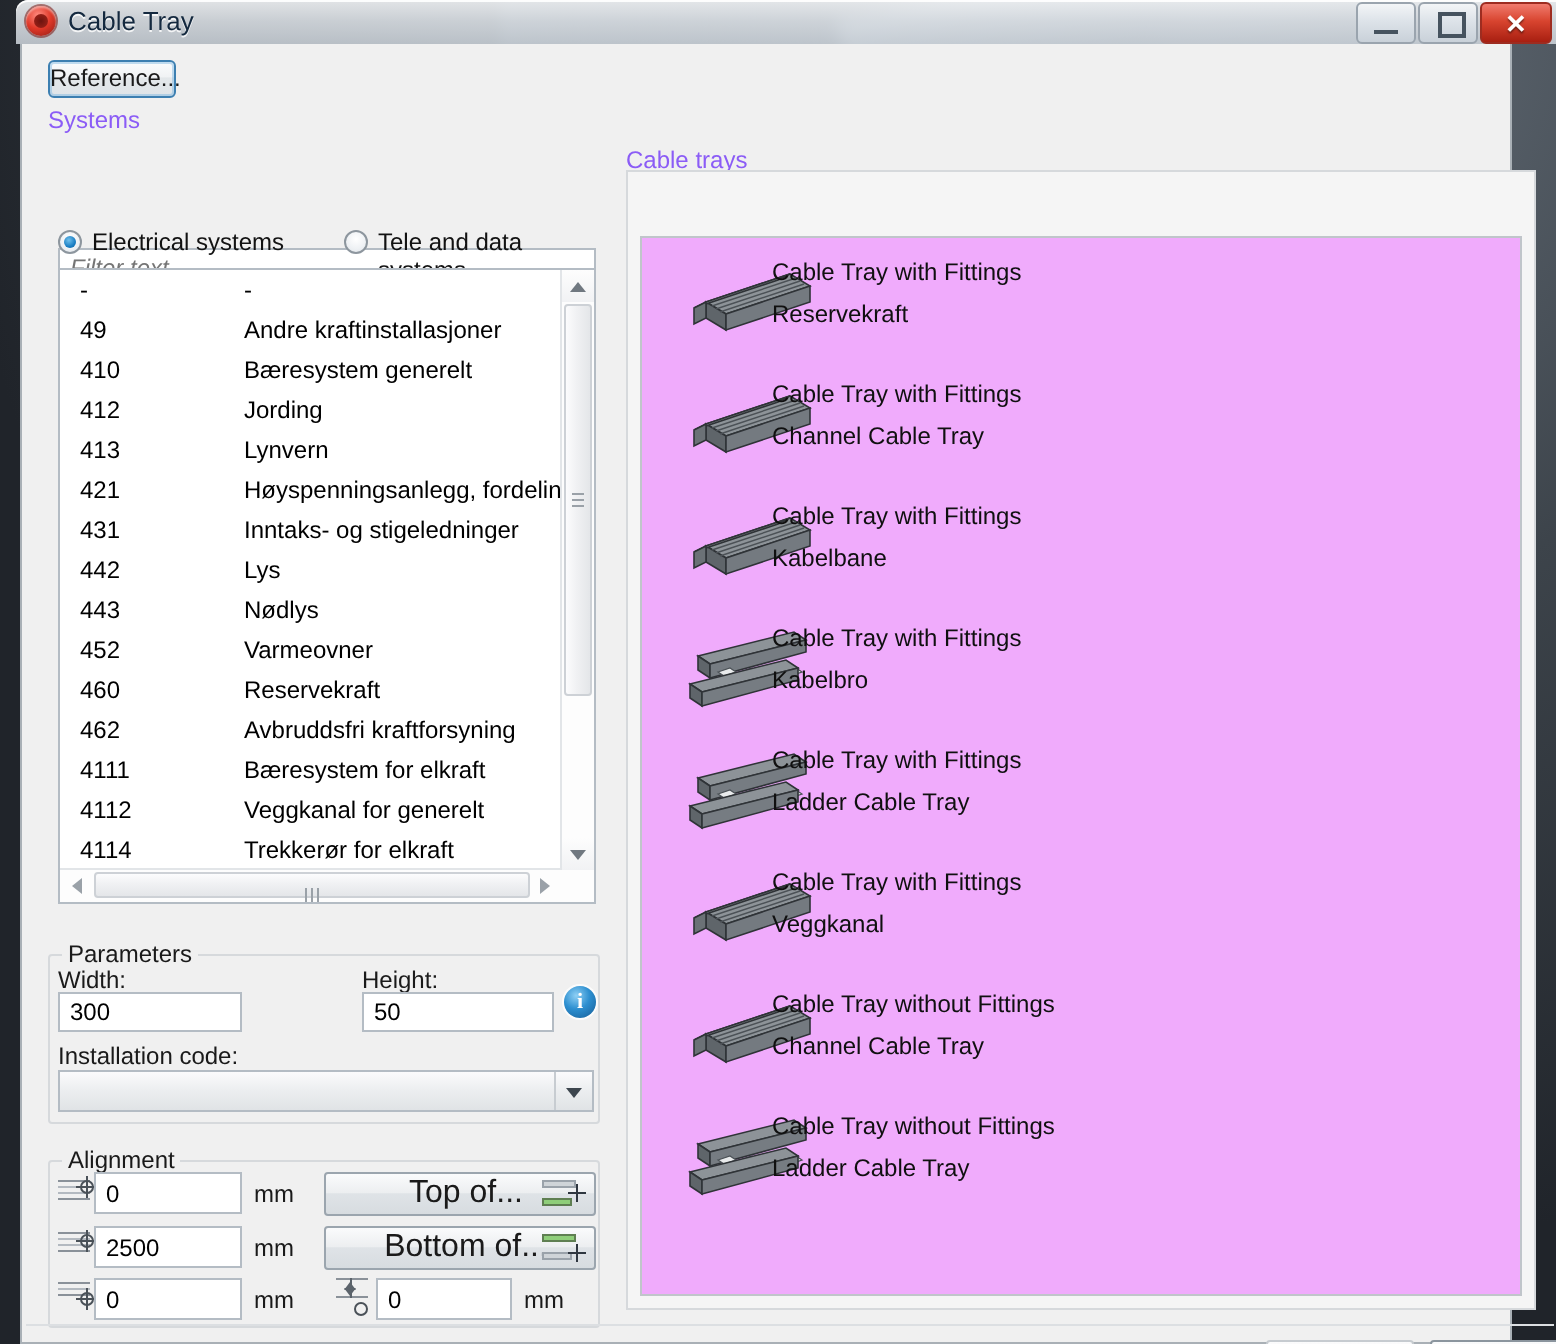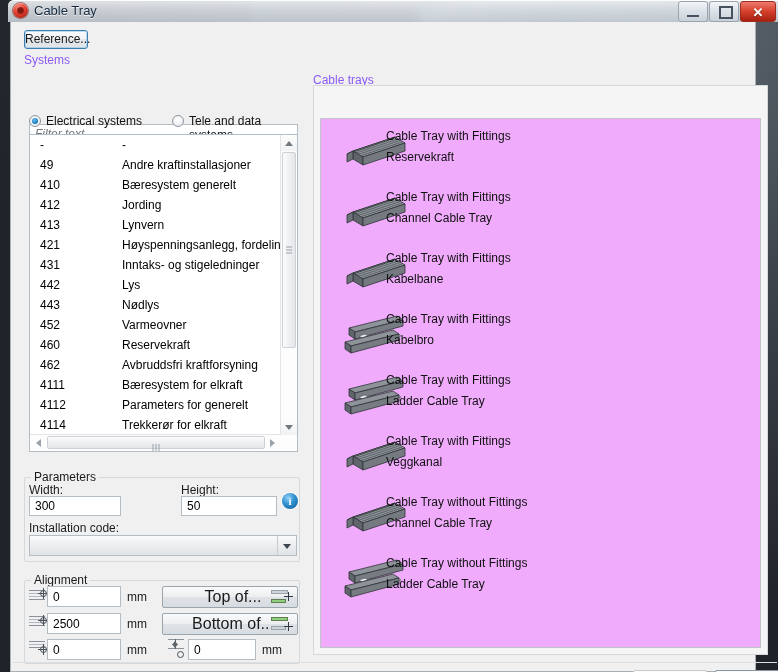--- a/index.html
+++ b/index.html
@@ -336,21 +336,21 @@
             <div class="sys-row"><span class="sys-code">412</span><span class="sys-name">Jording</span></div>
             <div class="sys-row"><span class="sys-code">413</span><span class="sys-name">Lynvern</span></div>
             <div class="sys-row"><span class="sys-code">421</span><span class="sys-name">Høyspenningsanlegg, fordeling</span></div>
             <div class="sys-row"><span class="sys-code">431</span><span class="sys-name">Inntaks- og stigeledninger</span></div>
             <div class="sys-row"><span class="sys-code">442</span><span class="sys-name">Lys</span></div>
             <div class="sys-row"><span class="sys-code">443</span><span class="sys-name">Nødlys</span></div>
             <div class="sys-row"><span class="sys-code">452</span><span class="sys-name">Varmeovner</span></div>
             <div class="sys-row"><span class="sys-code">460</span><span class="sys-name">Reservekraft</span></div>
             <div class="sys-row"><span class="sys-code">462</span><span class="sys-name">Avbruddsfri kraftforsyning</span></div>
             <div class="sys-row"><span class="sys-code">4111</span><span class="sys-name">Bæresystem for elkraft</span></div>
-            <div class="sys-row"><span class="sys-code">4112</span><span class="sys-name">Parameters for generelt</span></div>
+            <div class="sys-row"><span class="sys-code">4112</span><span class="sys-name">Veggkanal for generelt</span></div>
             <div class="sys-row"><span class="sys-code">4114</span><span class="sys-name">Trekkerør for elkraft</span></div>
             <div class="sys-row"><span class="sys-code">4115</span><span class="sys-name">Trekkerør stammer for elkraft</span></div>
           </div>
 
         <div class="vsb">
           <div class="arrow up">
             <span class="tri u"></span>
           </div>
           <div class="thumb">
             <span class="grip">

